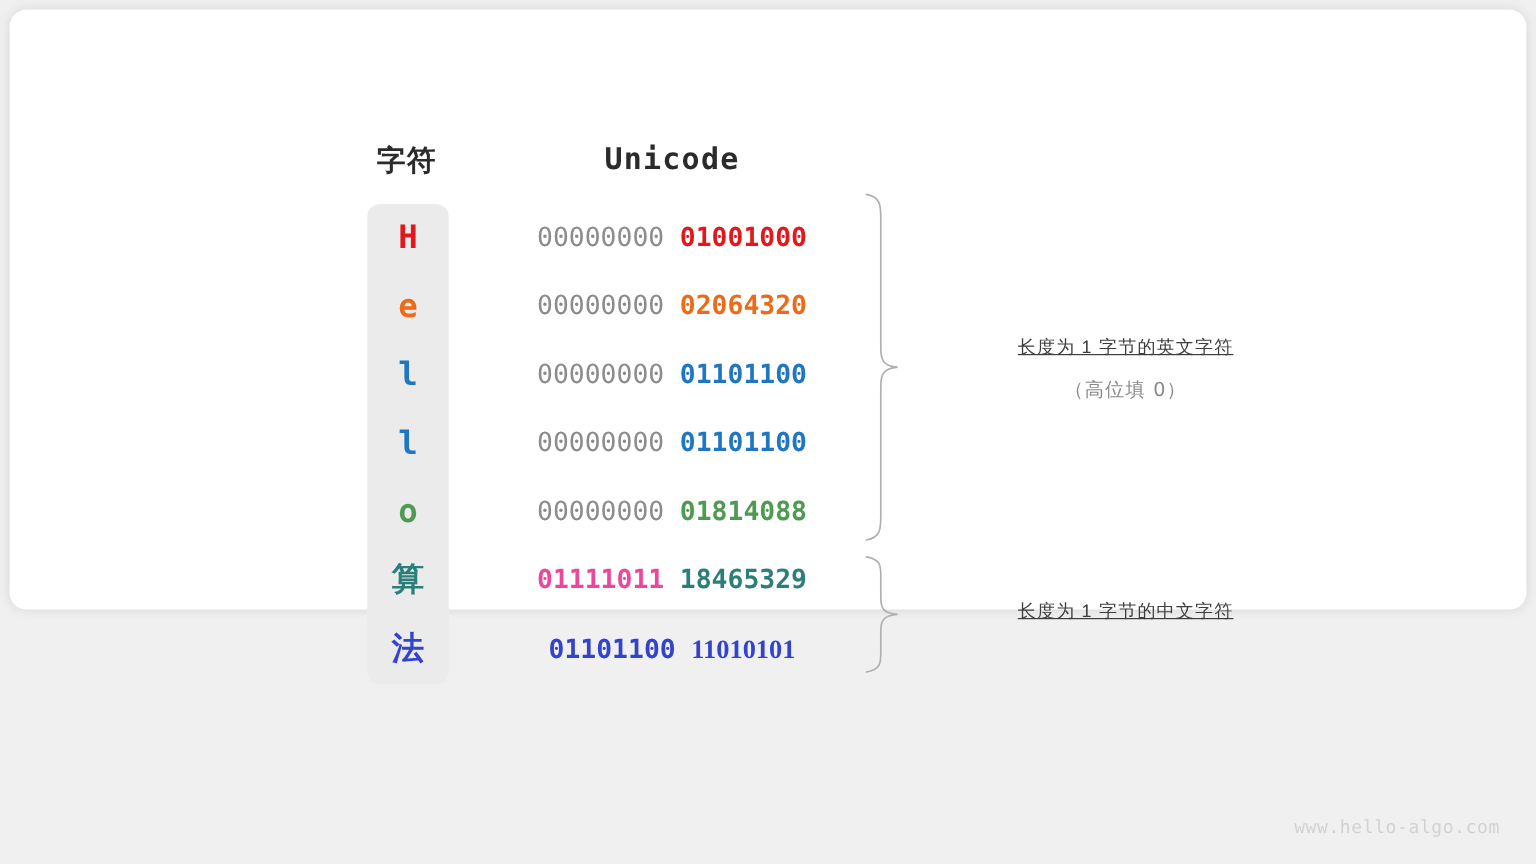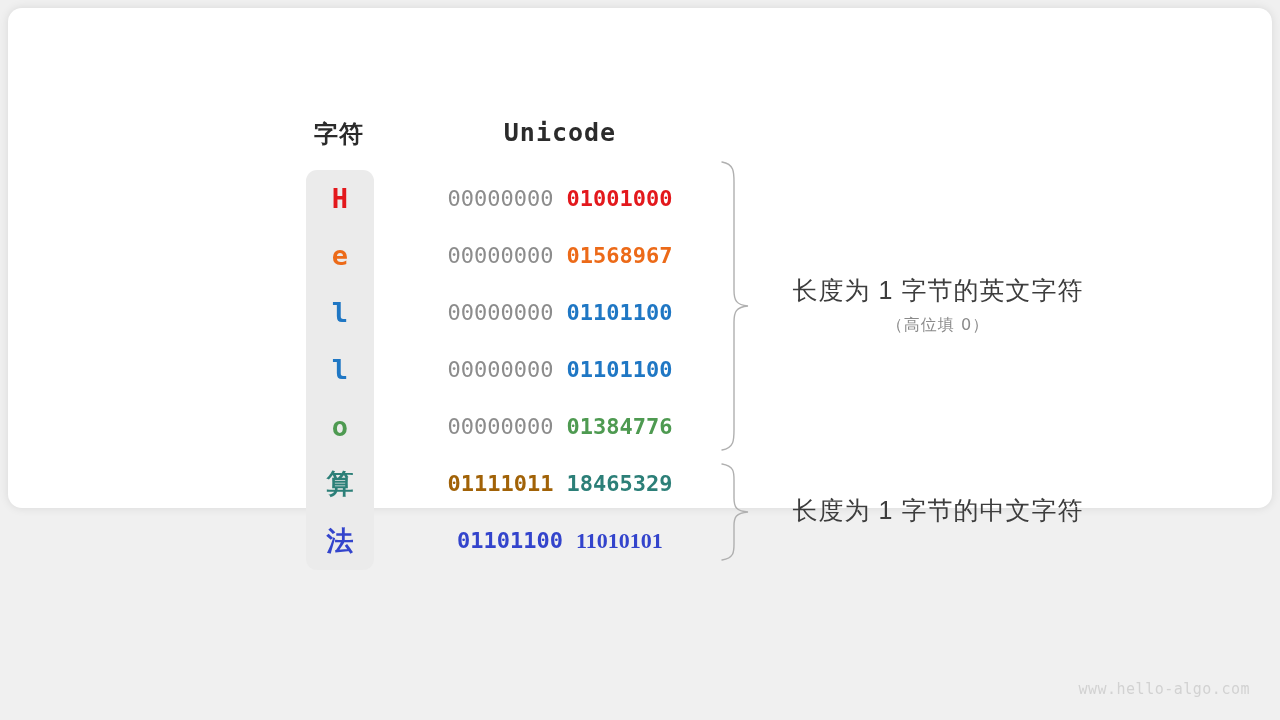--- a/index.html
+++ b/index.html
@@ -119,24 +119,25 @@
     overflow: visible;
   }
 
   
   .annotation {
     position: absolute;
     text-align: center;
     white-space: nowrap;
   }
   .ann-main {
-    font-size: 25px;
+    font-size: 15px;
     color: #3d3d3d;
     letter-spacing: 1px;
     line-height: 36px;
+    text-decoration: underline;
   }
   .ann-sub {
     font-size: 16px;
     color: #8a8a8a;
     letter-spacing: 1px;
     line-height: 34px;
     font-family: "DejaVu Sans", "Liberation Sans", sans-serif;
   }
 
   
@@ -166,33 +167,33 @@
     <div class="char-cell" style="top: 276px; color: rgb(31, 119, 196);">l</div>
     <div class="char-cell" style="top: 333px; color: rgb(31, 119, 196);">l</div>
     <div class="char-cell" style="top: 390px; color: rgb(78, 154, 81);">o</div>
     <div class="char-cell cjk" style="top: 447px; color: rgb(44, 127, 120);">算</div>
     <div class="char-cell cjk" style="top: 504px; color: rgb(51, 68, 204);">法</div>
 
     <div class="bin-row" style="top:162px">
       <span class="byte pad" style="color: rgb(140, 140, 140); font-weight: normal;">00000000</span><span class="bin-gap"></span><span class="byte sig" style="color: rgb(227, 24, 28);">01001000</span>
     </div>
     <div class="bin-row" style="top:219px">
-      <span class="byte pad" style="color: rgb(140, 140, 140); font-weight: normal;">00000000</span><span class="bin-gap"></span><span class="byte sig" style="color: rgb(236, 106, 24);">01568967</span>
+      <span class="byte pad" style="color: rgb(140, 140, 140); font-weight: normal;">00000000</span><span class="bin-gap"></span><span class="byte sig" style="color: rgb(236, 106, 24);">02064320</span>
     </div>
     <div class="bin-row" style="top:276px">
       <span class="byte pad" style="color: rgb(140, 140, 140); font-weight: normal;">00000000</span><span class="bin-gap"></span><span class="byte sig" style="color: rgb(31, 119, 196);">01101100</span>
     </div>
     <div class="bin-row" style="top:333px">
       <span class="byte pad" style="color: rgb(140, 140, 140); font-weight: normal;">00000000</span><span class="bin-gap"></span><span class="byte sig" style="color: rgb(31, 119, 196);">01101100</span>
     </div>
     <div class="bin-row" style="top:390px">
-      <span class="byte pad" style="color: rgb(140, 140, 140); font-weight: normal;">00000000</span><span class="bin-gap"></span><span class="byte sig" style="color: rgb(78, 154, 81);">01384776</span>
+      <span class="byte pad" style="color: rgb(140, 140, 140); font-weight: normal;">00000000</span><span class="bin-gap"></span><span class="byte sig" style="color: rgb(78, 154, 81);">01814088</span>
     </div>
     <div class="bin-row" style="top:447px">
-      <span class="byte pad" style="color: #a16207; font-weight: bold;">01111011</span><span class="bin-gap"></span><span class="byte sig" style="color: rgb(44, 127, 120);">18465329</span>
+      <span class="byte pad" style="color: #ec4899; font-weight: bold;">01111011</span><span class="bin-gap"></span><span class="byte sig" style="color: rgb(44, 127, 120);">18465329</span>
     </div>
     <div class="bin-row" style="top:504px">
       <span class="byte pad" style="color: rgb(51, 68, 204); font-weight: bold;">01101100</span><span class="bin-gap"></span><span class="byte sig" style="color: rgb(51, 68, 204); font-family: Liberation Serif, serif;">11010101</span>
     </div>
 
     <svg class="brace" style="left:710px; top:150px;" width="34" height="296" viewBox="0 0 34 296">
       <path d="M 4 4
                C 16 6, 16 14, 16 24
                L 16 132
                C 16 142, 18 147, 30 148

